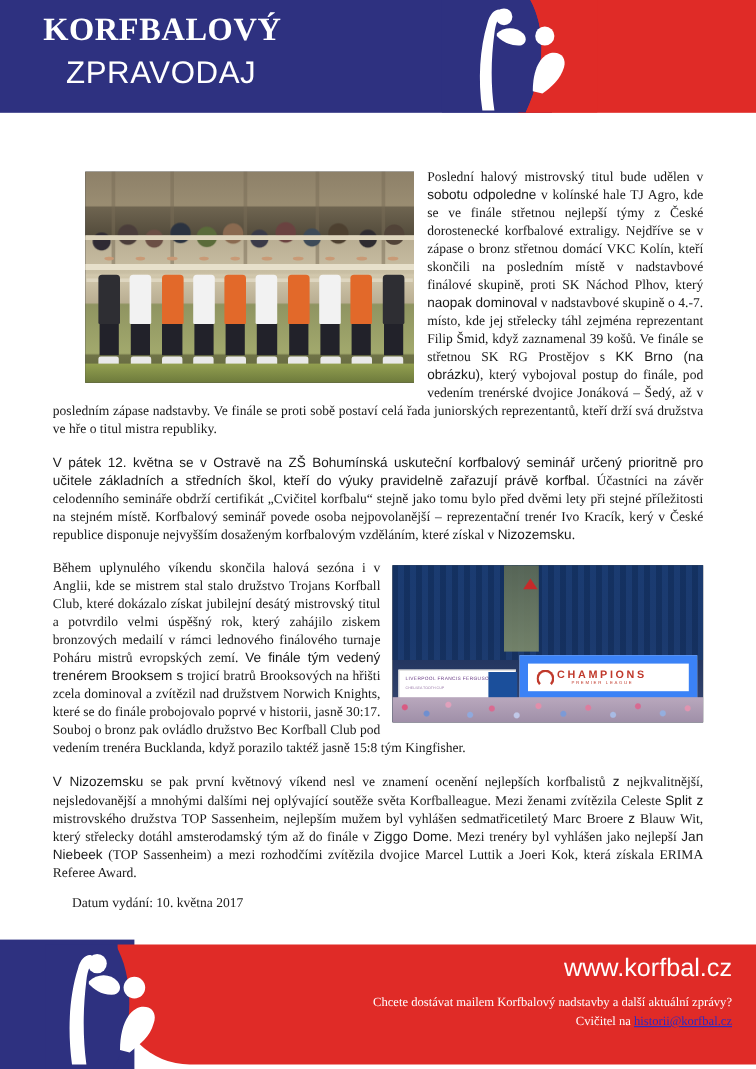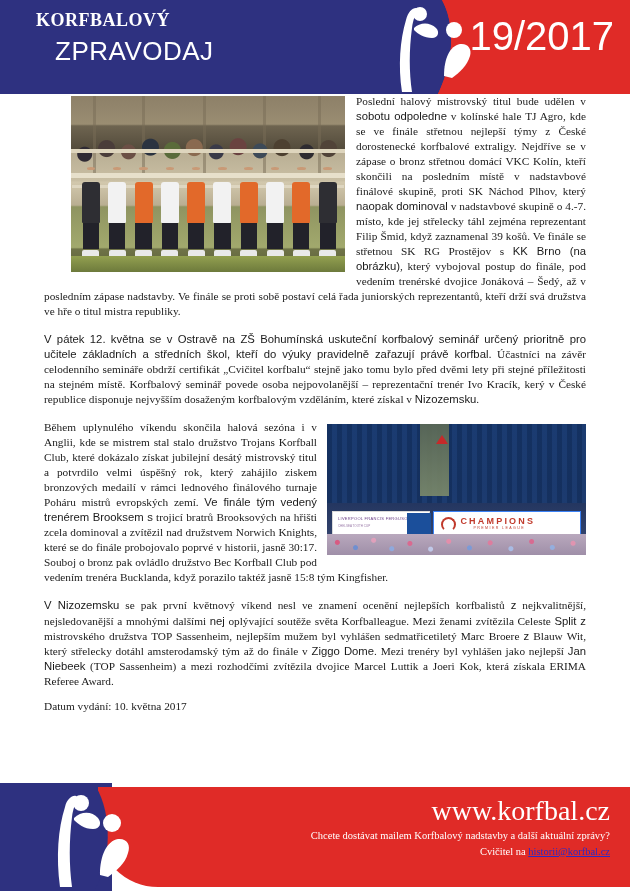--- a/index.html
+++ b/index.html
@@ -42,21 +42,21 @@
   }
   .masthead {
     position: absolute;
     left: 36px; top: 11px;
     width: 330px;
     line-height: 1.0;
   }
   .masthead-line1 {
     font-family: "Liberation Serif", serif;
     font-weight: bold;
-    font-size: 18px;
+    font-size: 27px;
     letter-spacing: 0.5px;
     color: #ffffff;
     display: block;
   }
   .masthead-line2 {
     font-family: "Liberation Sans", sans-serif;
     font-weight: normal;
     font-size: 26px;
     letter-spacing: 0.5px;
     color: #ffffff;
@@ -78,20 +78,21 @@
   .content {
     position: absolute;
     left: 0; top: 94px;
     width: 630px;
     height: 686px;
   }
 
   .article {
     position: relative;
     padding: 0 44px 0 44px;
+    margin-top: 47px;
   }
 
   p.para {
     margin: 0 0 13px 0;
     font-size: 11.3px;
     line-height: 1.33;
     text-align: justify;
     text-justify: inter-word;
     color: #1a1a1a;
   }
@@ -238,21 +239,21 @@
     position: absolute; left: 5%; top: 52%;
     font-family: "Liberation Sans", sans-serif;
     font-size: 3px; color: #9a7aa8; white-space: nowrap;
   }
   .p2-banner-blue {
     position: absolute; left: 31%; bottom: 15%; width: 9%; height: 17%;
     background: #1b4f9b;
   }
   .p2-banner-r {
     position: absolute; left: 41%; right: 2%; bottom: 15%; height: 17%;
-    background: #ffffff; border: 1px solid #3b82f6;
+    background: #ffffff; border: 7px solid #3b82f6;
   }
   .p2-banner-r .champ {
     position: absolute; left: 18%; top: 14%;
     font-family: "Liberation Sans", sans-serif;
     font-size: 9px; letter-spacing: 2.2px; color: #c0392b; font-weight: bold;
   }
   .p2-banner-r .sub2 {
     position: absolute; left: 27%; top: 62%;
     font-family: "Liberation Sans", sans-serif;
     font-size: 3.6px; letter-spacing: 1.4px; color: #c0392b;
@@ -278,21 +279,21 @@
       radial-gradient(circle at 71% 70%, #a8bbe4 0 2px, transparent 3px),
       radial-gradient(circle at 79% 36%, #d76b91 0 2px, transparent 3px),
       radial-gradient(circle at 87% 64%, #94aede 0 2px, transparent 3px),
       radial-gradient(circle at 95% 44%, #e094b0 0 2px, transparent 3px),
       linear-gradient(to bottom, #b9a8bd, #9f8fa8);
   }
 
   .date-line {
     clear: both;
     margin: 8px 0 0 0;
-    padding: 0 44px;
+    padding: 0 60px;
     font-size: 11.3px;
     color: #1a1a1a;
   }
 
   
   .footer {
     position: absolute;
     left: 0; bottom: 0;
     width: 630px; height: 108px;
   }
@@ -307,22 +308,22 @@
     background: #e02b27;
     border-radius: 0 0 0 60px;
   }
   .footer-logo {
     position: absolute; left: 38px; top: 4px;
     width: 110px; height: 104px;
     overflow: hidden;
   }
   .footer-url {
     position: absolute; right: 20px; top: 12px;
-    font-family: Liberation Serif, serif;
-    font-size: 28px; color: #ffffff;
+    font-family: Liberation Sans, sans-serif;
+    font-size: 21px; color: #ffffff;
   }
   .footer-q {
     position: absolute; right: 20px; top: 47px;
     font-size: 10.5px; color: #ffffff;
     text-align: right;
   }
   .footer-mail {
     position: absolute; right: 20px; top: 63px;
     font-size: 10.5px; color: #ffffff;
     text-align: right;
@@ -353,21 +354,20 @@
       <circle cx="86" cy="30" r="8" fill="#ffffff"></circle>
       <path d="M 76 76 C 76 58 82 46 92 44 C 100 43 104 49 102 56 C 99 66 92 72 84 78 Z" fill="#ffffff"></path>
     </svg>
   </div>
 
   <div class="masthead">
     <span class="masthead-line1">KORFBALOVÝ</span>
     <span class="masthead-line2">ZPRAVODAJ</span>
   </div>
 
-  <div class="issue-number">19/2017</div>
 </div>
 
 <div class="content">
   <div class="article">
 
     <div class="photo photo-1">
       <div class="p1-hallbg"></div>
       <div class="p1-beam" style="left:8%"></div>
       <div class="p1-beam" style="left:26%"></div>
       <div class="p1-beam" style="left:48%"></div>

